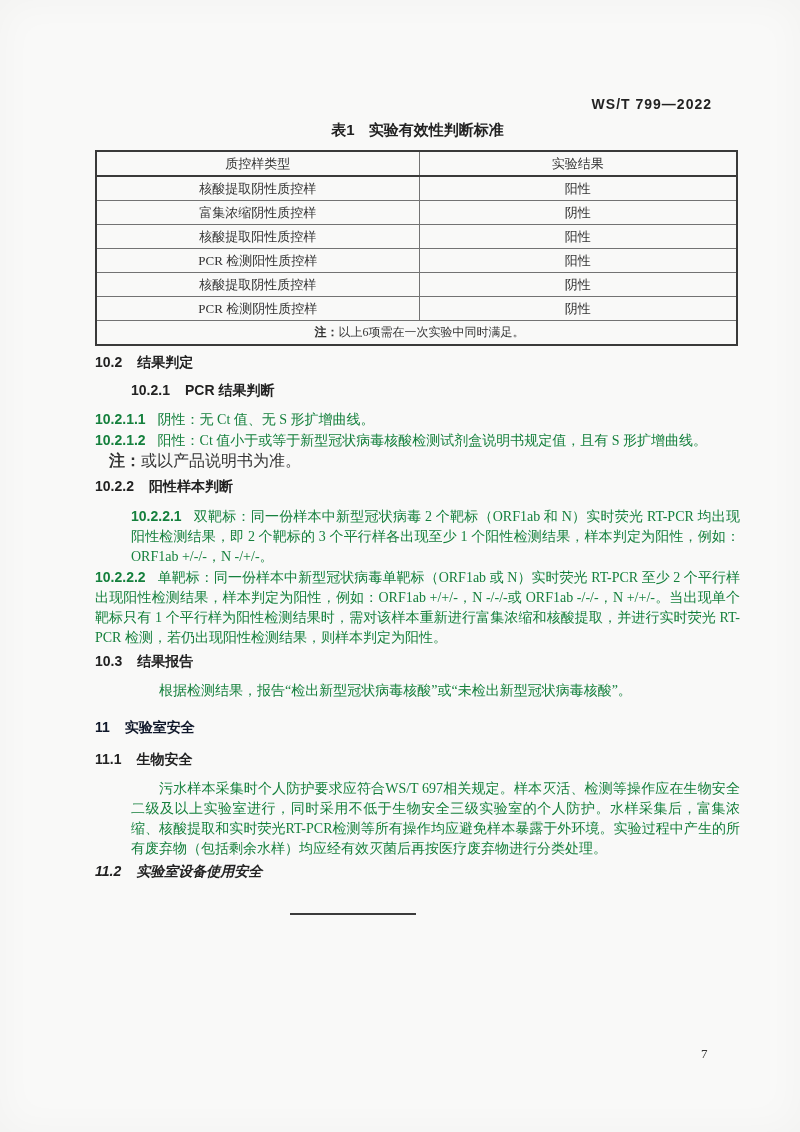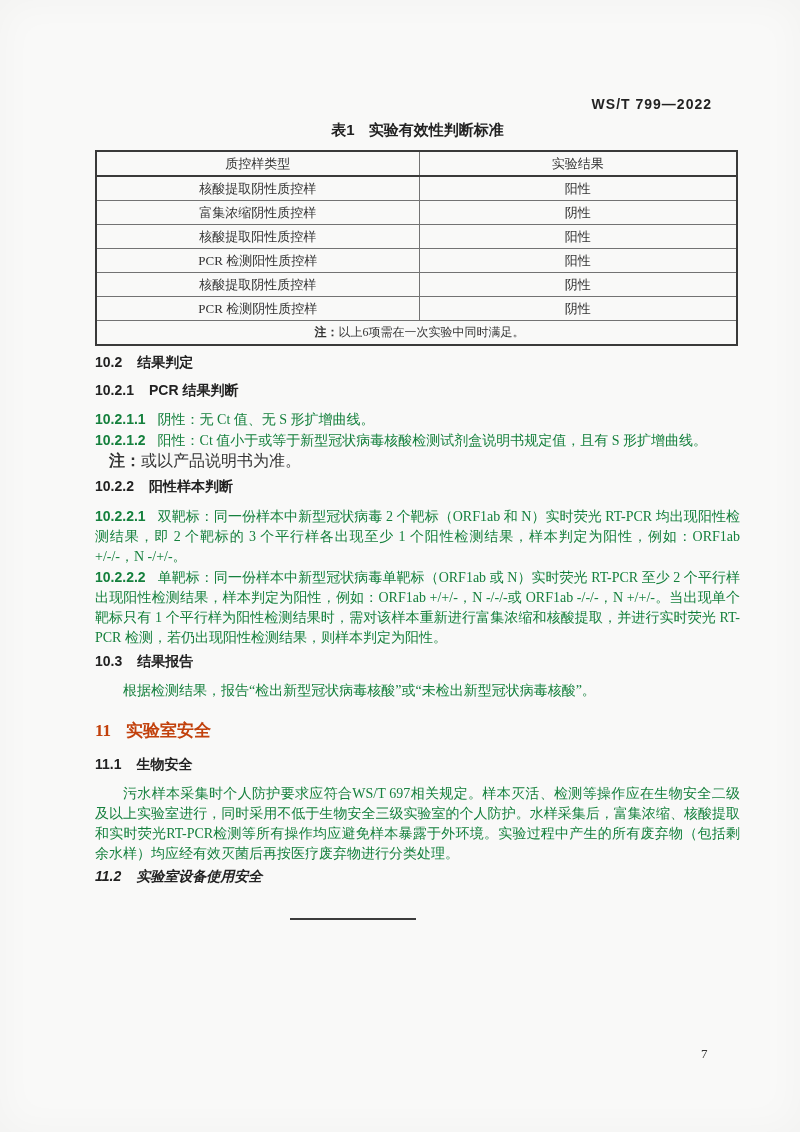--- a/index.html
+++ b/index.html
@@ -39,31 +39,31 @@
   table.t1 col.c1{width:323px;}
   table.t1 tr.note-row td{
     text-align:center;padding:3px 6px 3px 12px;font-size:12px;height:auto;
   }
   .note-label{font-weight:bold;font-family:"Liberation Sans","DejaVu Sans",sans-serif;}
   .h2,.h3{
     font-family:"Liberation Sans","DejaVu Sans",sans-serif;
     font-weight:bold;color:#222;font-size:14px;margin:0;
   }
   .h1{
-    font-family:Liberation Serif, serif;
-    font-weight:bold;color:#c2410c;font-size:17px;margin:0;
+    font-family:Liberation Sans, sans-serif;
+    font-weight:bold;color:#0f172a;font-size:14px;margin:0;
   }
   .hnum{margin-right:15px;}
   .para{
     font-size:14px;line-height:20px;margin:0;text-align:justify;color:#15803d;
   }
   .para .pnum{font-family:"Liberation Sans","DejaVu Sans",sans-serif;font-weight:bold;margin-right:12px;}
   .para-indent{text-indent:2em;}
   .small-note{font-size:16px;line-height:16px;margin:0;padding-left:14px;color:#333;}
-  .m8{margin-top:8px;}  .m9{margin-top:9px;}  .m10{margin-top:10px;}
+  .m8{margin-top:8px;}  .m9{margin-top:9px;}  .m10{margin-top:10px;margin-left:36px;}
   .m5{margin-top:5px;}  .m14{margin-top:14px;} .m18{margin-top:18px;}
   .m2{margin-top:2px;}  .m4{margin-top:4px;font-style:italic;}
   .end-rule{
     margin:32px 0 0 195px;width:126px;height:0;
     border-top:2px solid #3c3c3c;
   }
   .page-num{
     position:absolute;left:701px;top:1046px;
     font-size:13px;color:#333;
   }

